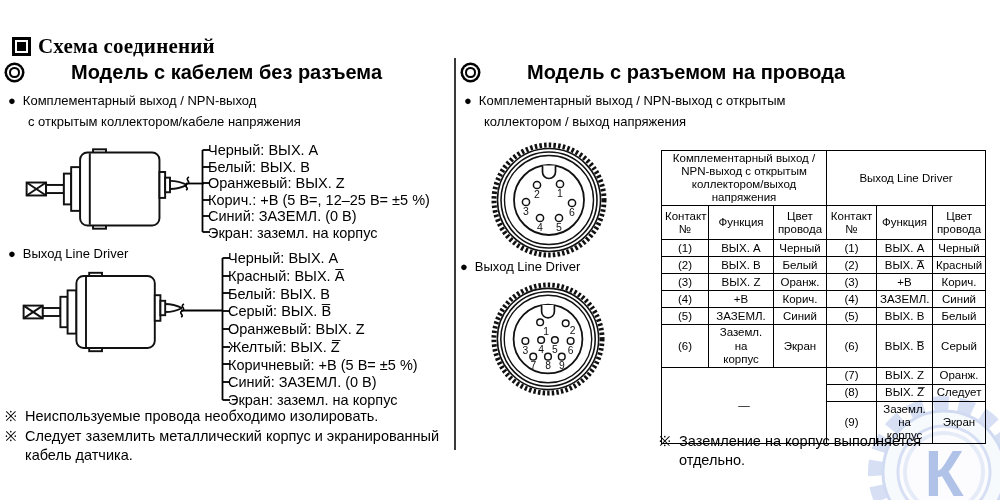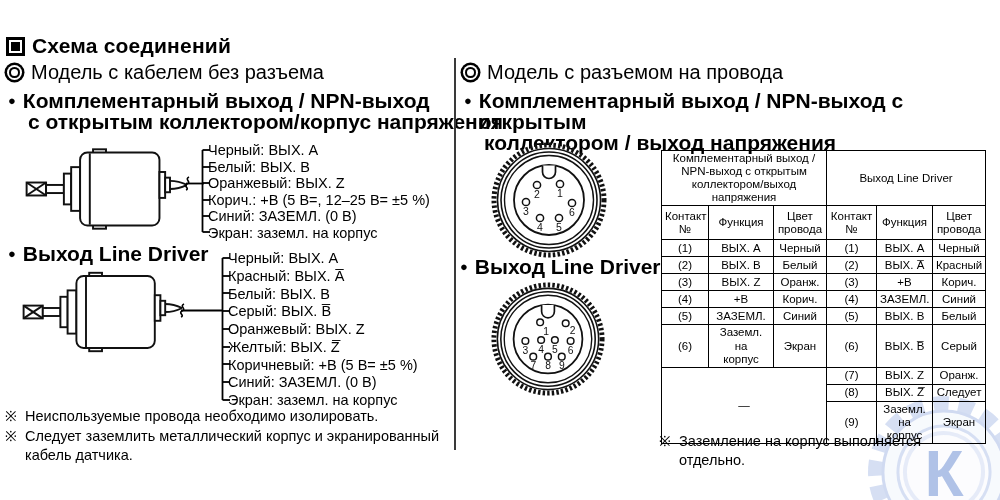--- a/index.html
+++ b/index.html
@@ -2,22 +2,22 @@
 <html><head>
 <meta charset="utf-8">
 <style>
   html,body{margin:0;padding:0;background:#fff;}
   #page{position:relative;width:1000px;height:500px;background:#fff;overflow:hidden;
         font-family:"Liberation Sans",sans-serif;color:#000;}
   #content{position:absolute;inset:0;z-index:1;}
   .abs{position:absolute;}
   .hrow{display:flex;align-items:center;}
   .h1{font-size:21px;font-weight:700;letter-spacing:.2px;}
-  .h2{font-size:20px;font-weight:400;}
-  .h3{font-size:21px;font-weight:700;line-height:21px;}
+  .h2{font-size:20px;font-weight:700;margin-left:40px;}
+  .h3{font-size:13px;font-weight:400;line-height:21px;}
   .ic-sq{display:inline-block;width:9px;height:9px;background:#000;border:2px solid #fff;
          box-shadow:0 0 0 3px #000;margin:0 10px 0 4px;}
   .ic-dc{display:inline-block;width:7px;height:7px;border:2.5px solid #000;border-radius:50%;
          box-shadow:0 0 0 2px #fff,0 0 0 4.5px #000;margin:0 11px 0 5px;}
   .bullet{font-size:13px;margin-right:7px;line-height:21px;}
   .indent2{margin-left:20px;}
   .wires{font-size:14.5px;white-space:nowrap;}
   .wires.l1{line-height:16.6px;}
   .wires.l2{line-height:17.75px;}
   .notes{font-size:14.5px;line-height:19px;}
@@ -45,36 +45,36 @@
       <circle cx="86" cy="86" r="68" fill="none" stroke="#c7d4ef" stroke-width="16" stroke-dasharray="15 10"></circle>
       <circle cx="86" cy="86" r="61" fill="#eaeffa" fill-opacity="0.5" stroke="#bfcdec" stroke-width="3"></circle>
       <circle cx="86" cy="86" r="46" fill="#ffffff" fill-opacity="0.55" stroke="#c7d4ef" stroke-width="3"></circle>
       <circle cx="86" cy="86" r="39" fill="none" stroke="#dde4f6" stroke-width="4"></circle>
     </g>
     <text x="86" y="110" text-anchor="middle" font-size="64" font-weight="700" fill="#93abde">К</text>
   </svg>
 
   <div id="content">
 
-    <div class="abs hrow" style="left:5px;top:34px;">
+    <div class="abs hrow" style="left:11px;top:34px;font-family:Liberation Serif, serif;">
       <span class="ic-sq"></span>
       <span class="h1">Схема соединений</span>
     </div>
 
     <div class="abs hrow" style="left:4px;top:61px;">
       <span class="ic-dc"></span>
       <span class="h2">Модель с кабелем без разъема</span>
     </div>
 
     <div class="abs" style="left:8px;top:90px;">
       <div class="hrow" style="align-items:flex-start;">
         <span class="bullet">●</span>
         <span class="h3">Комплементарный выход / NPN-выход</span>
       </div>
-      <div class="h3 indent2">с открытым коллектором/корпус напряжения</div>
+      <div class="h3 indent2">с открытым коллектором/кабеле напряжения</div>
     </div>
 
     <svg class="abs" style="left:25px;top:144px;" width="162" height="90" viewBox="0 0 200 110">
       <g fill="#fff" stroke="#111" stroke-width="2.4">
         <rect x="2" y="47" width="24" height="16"></rect>
         <line x1="2" y1="47" x2="26" y2="63"></line>
         <line x1="2" y1="63" x2="26" y2="47"></line>
         <rect x="26" y="50" width="22" height="10"></rect>
         <rect x="48" y="36" width="9" height="38"></rect>
         <rect x="57" y="28" width="11" height="54"></rect>

